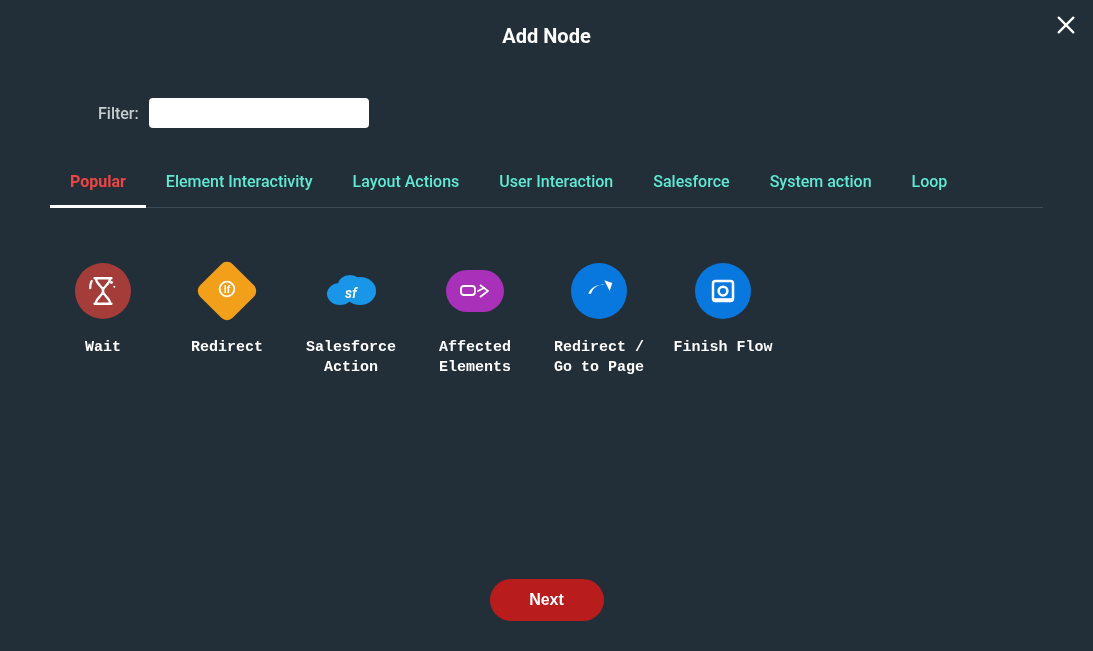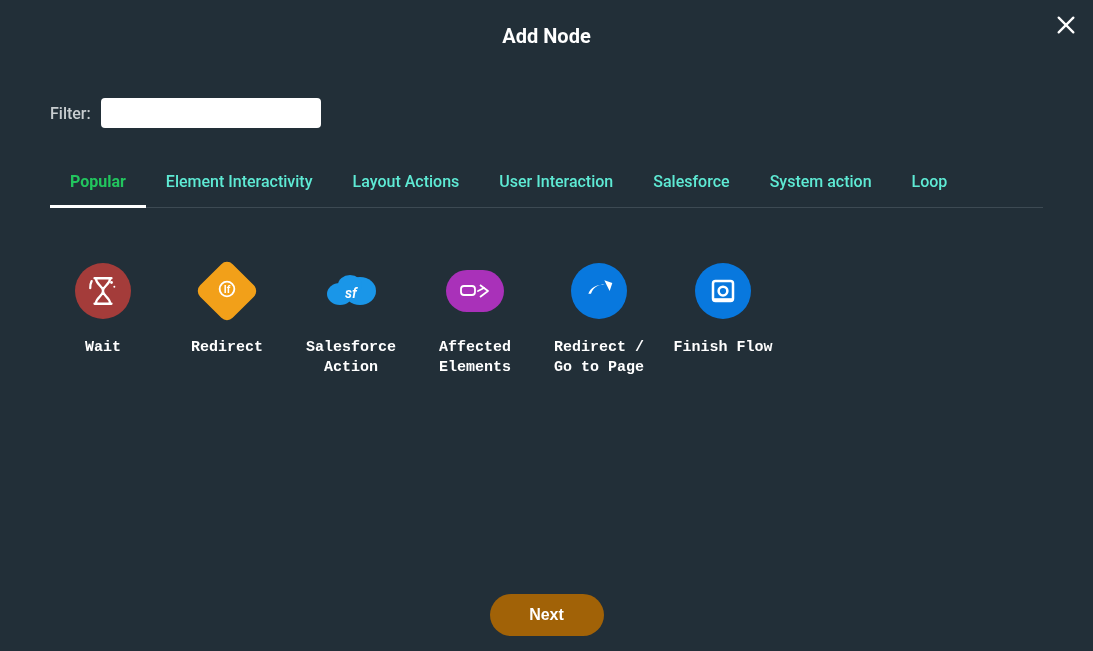--- a/index.html
+++ b/index.html
@@ -43,20 +43,21 @@
     .filter-row {
       display: flex;
       align-items: center;
       margin: 50px 0 0 50px;
       font-size: 16px;
       color: #c8cdd0;
     }
     .filter-label {
       margin-right: 10px;
       font-weight: 500;
+      margin-left: 48px;
     }
     .filter-input {
       width: 220px;
       height: 30px;
       border-radius: 4px;
       border: none;
       background: #fff;
       padding: 0 8px;
       font-size: 14px;
       outline: none;
@@ -68,21 +69,21 @@
     }
     .tab {
       padding: 10px 20px 14px 20px;
       font-size: 16px;
       color: #5eead4;
       cursor: pointer;
       font-weight: 500;
       white-space: nowrap;
     }
     .tab.active {
-      color: #22c55e;
+      color: #ef4444;
       font-weight: 700;
       border-bottom: 3px solid #fff;
       margin-bottom: -1px;
     }
     .nodes {
       display: flex;
       margin: 50px 0 0 50px;
       gap: 18px;
     }
     .node {
@@ -146,24 +147,24 @@
     .rounded-square-icon {
       width: 58px;
       height: 42px;
       border-radius: 21px;
       display: flex;
       align-items: center;
       justify-content: center;
     }
     .next-btn {
       position: absolute;
-      bottom: 15px;
+      bottom: 30px;
       left: 50%;
       transform: translateX(-50%);
-      background: #a16207;
+      background: #b91c1c;
       color: #fff;
       border: none;
       border-radius: 22px;
       width: 114px;
       height: 42px;
       font-size: 16px;
       font-weight: 600;
       cursor: pointer;
     }
   </style>

